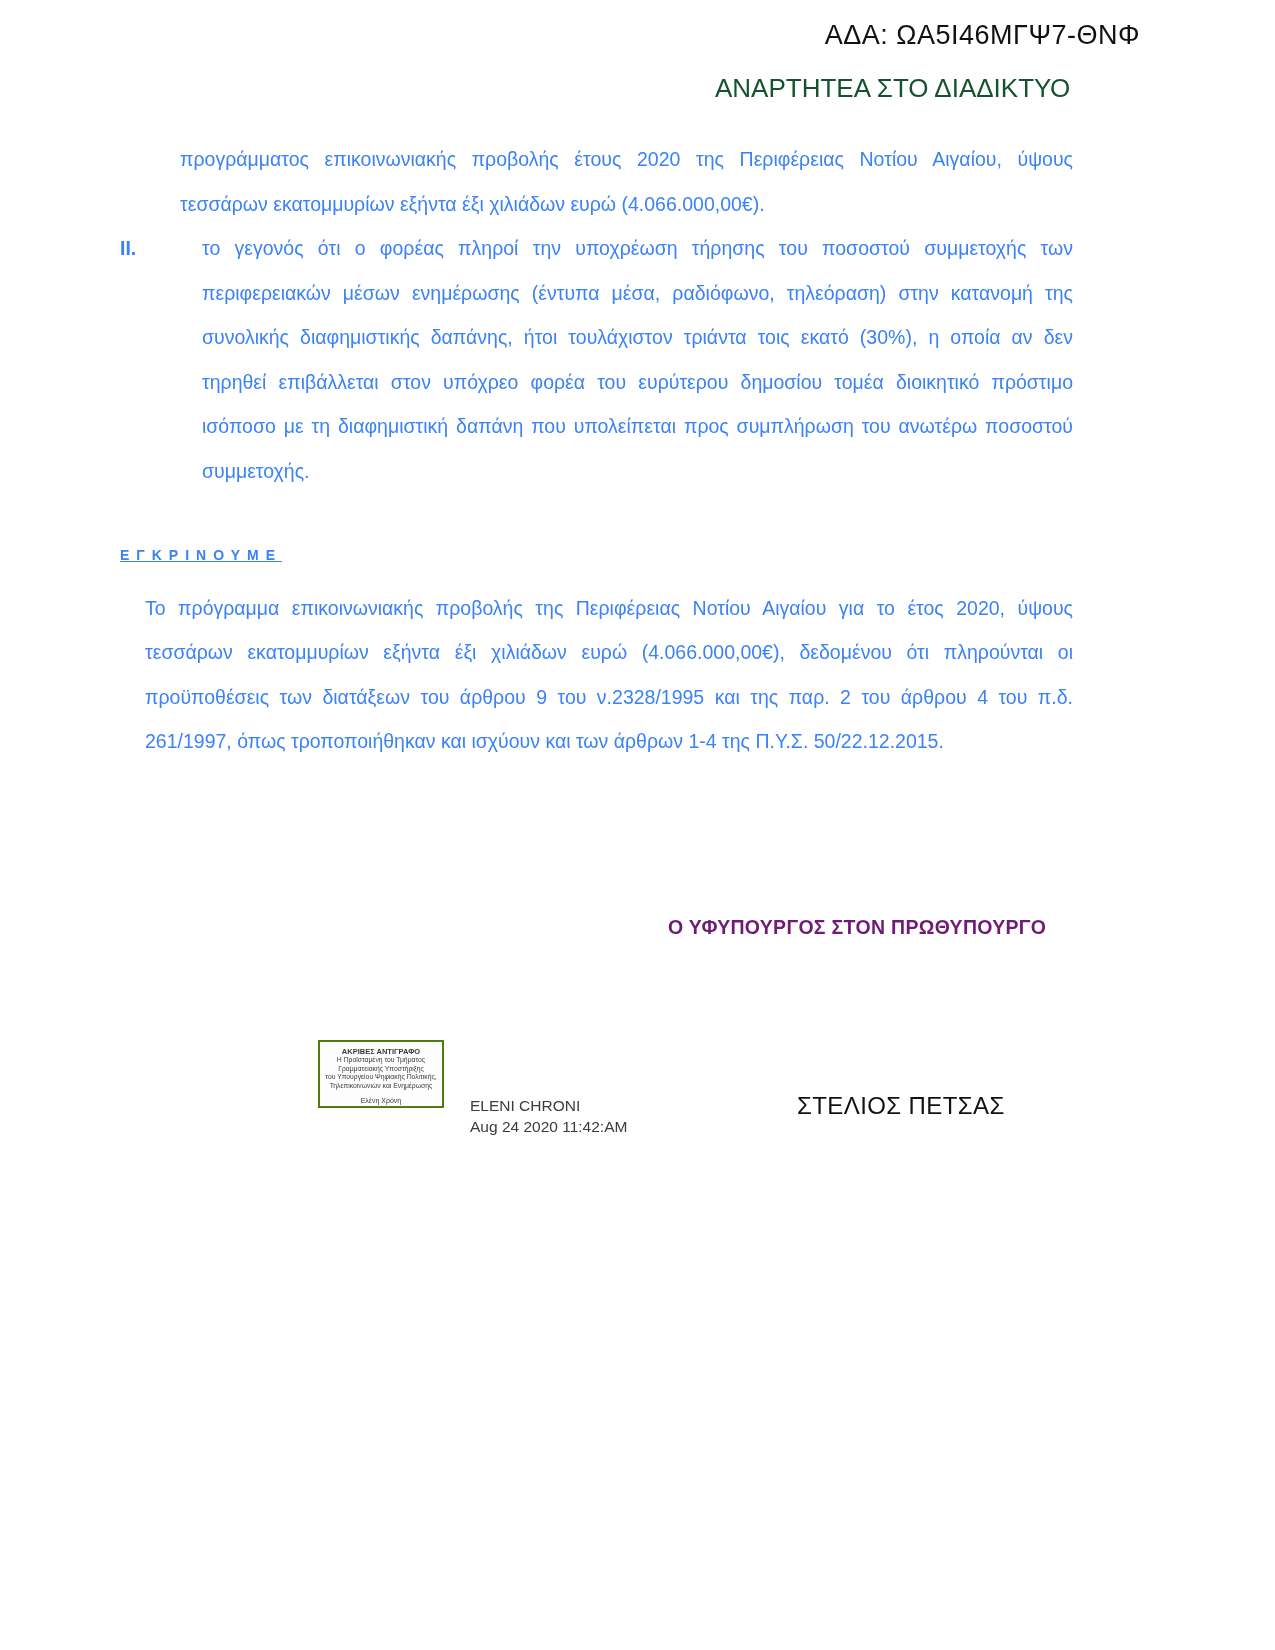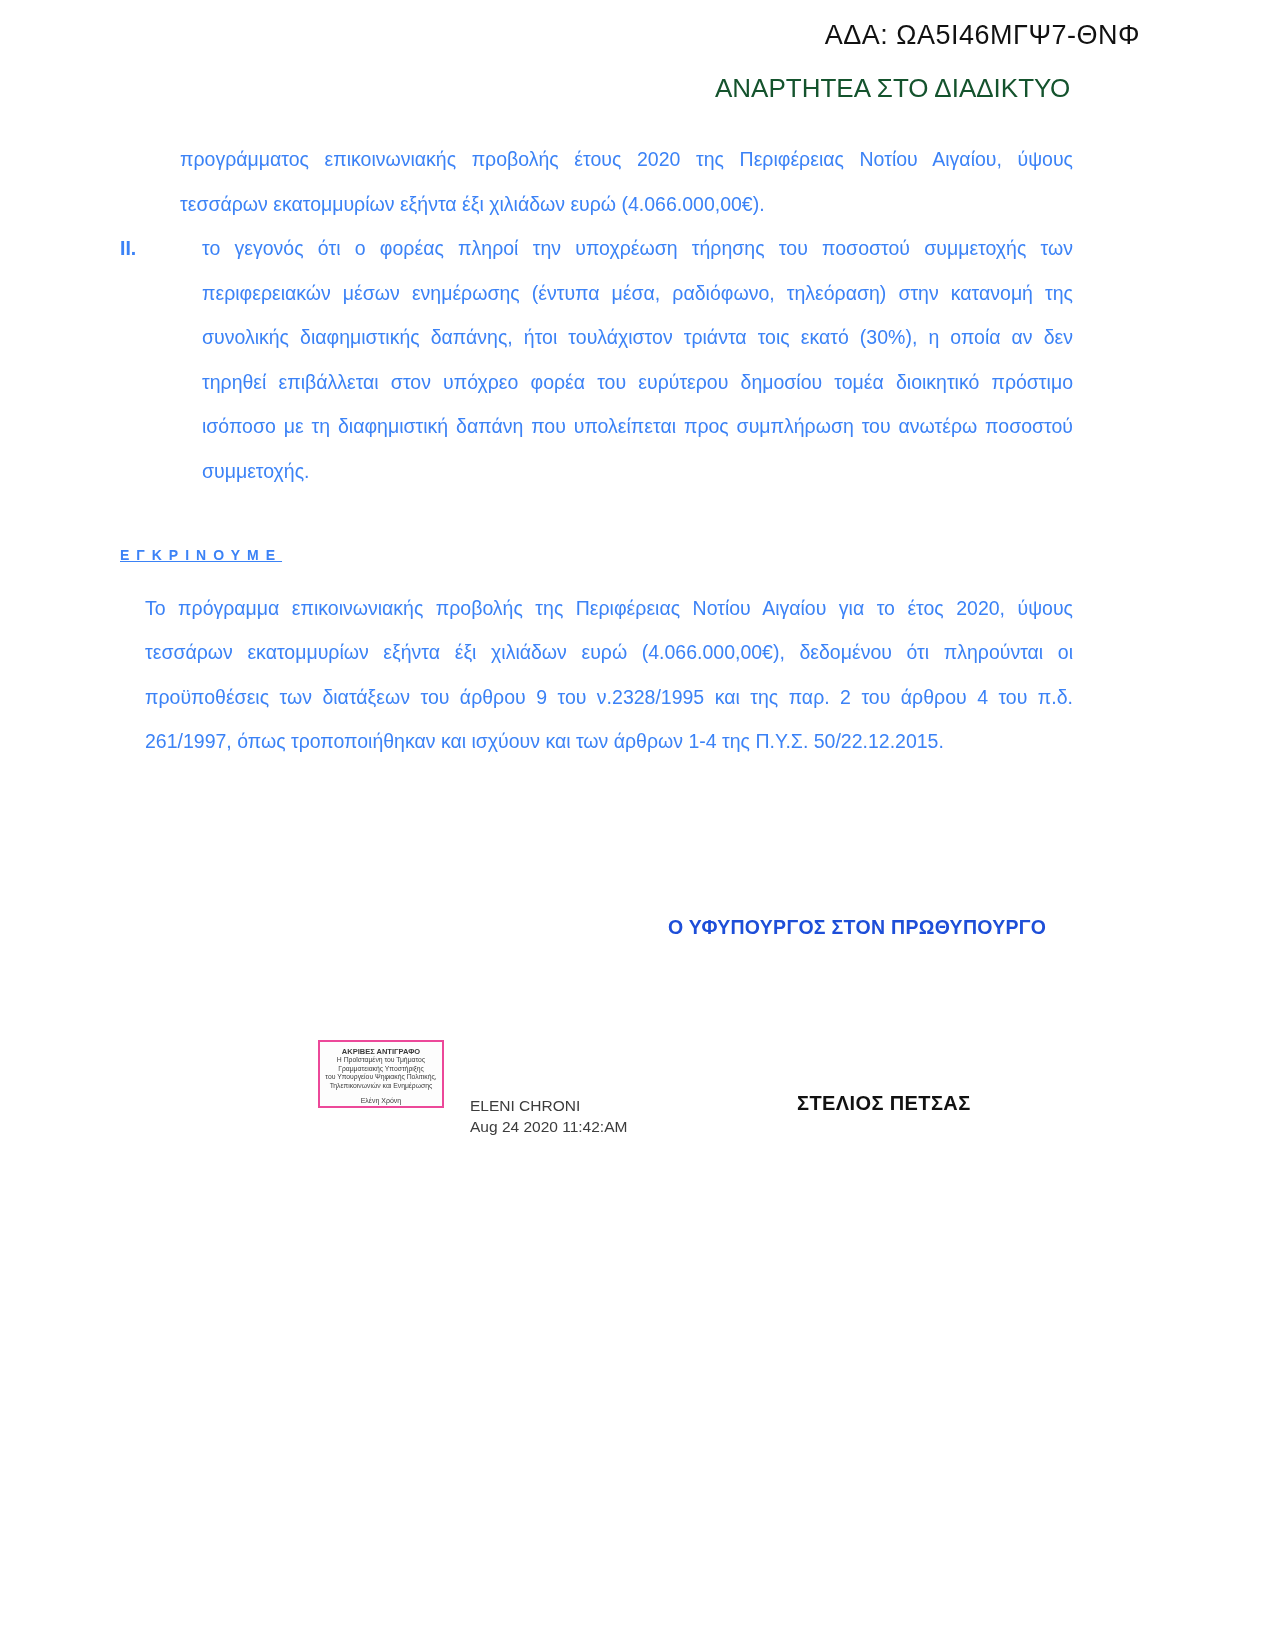--- a/index.html
+++ b/index.html
@@ -76,29 +76,29 @@
 
   
   .signer-title {
     position: absolute;
     top: 916px;
     left: 668px;
     font-size: 19.5px;
     font-weight: bold;
     letter-spacing: 0.3px;
     white-space: nowrap;
-    color: #1d4ed8;
+    color: #701a75;
   }
   .stamp {
     position: absolute;
     top: 1040px;
     left: 318px;
     width: 126px;
     height: 68px;
-    border: 2px solid #ec4899;
+    border: 2px solid #4d7c0f;
     background: #fdfdfd;
     text-align: center;
     padding-top: 5px;
     color: #3a3a3a;
   }
   .stamp-title {
     font-size: 7.5px;
     font-weight: bold;
     line-height: 9px;
   }
@@ -118,22 +118,22 @@
     font-size: 15.5px;
     line-height: 21px;
     color: #3c3c3c;
     white-space: nowrap;
     margin-top: 44px;
   }
   .signer-name {
     position: absolute;
     top: 1092px;
     left: 797px;
-    font-size: 20px;
-    font-weight: bold;
+    font-size: 24px;
+    font-weight: normal;
     letter-spacing: 0.4px;
     white-space: nowrap;
     color: #111;
   }
 </style>
 </head>
 <body>
 
 <div class="page">
 

